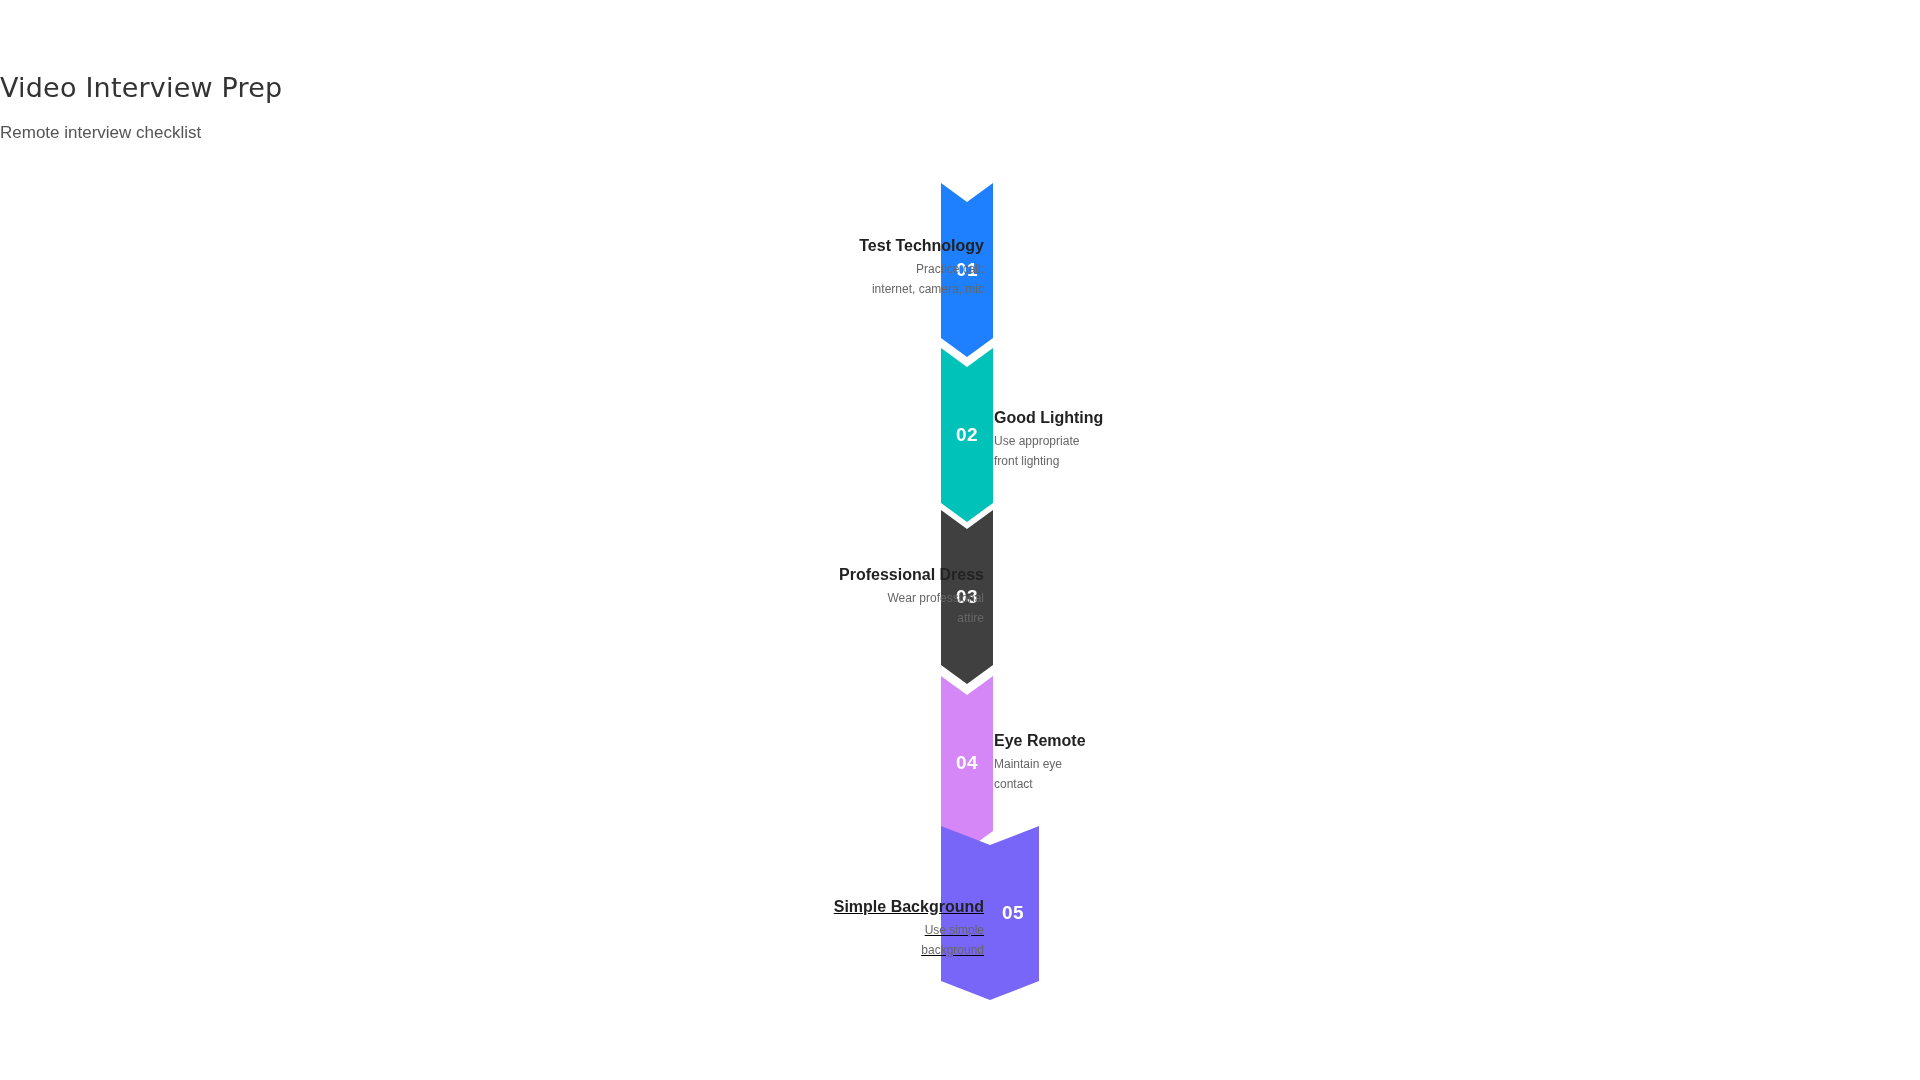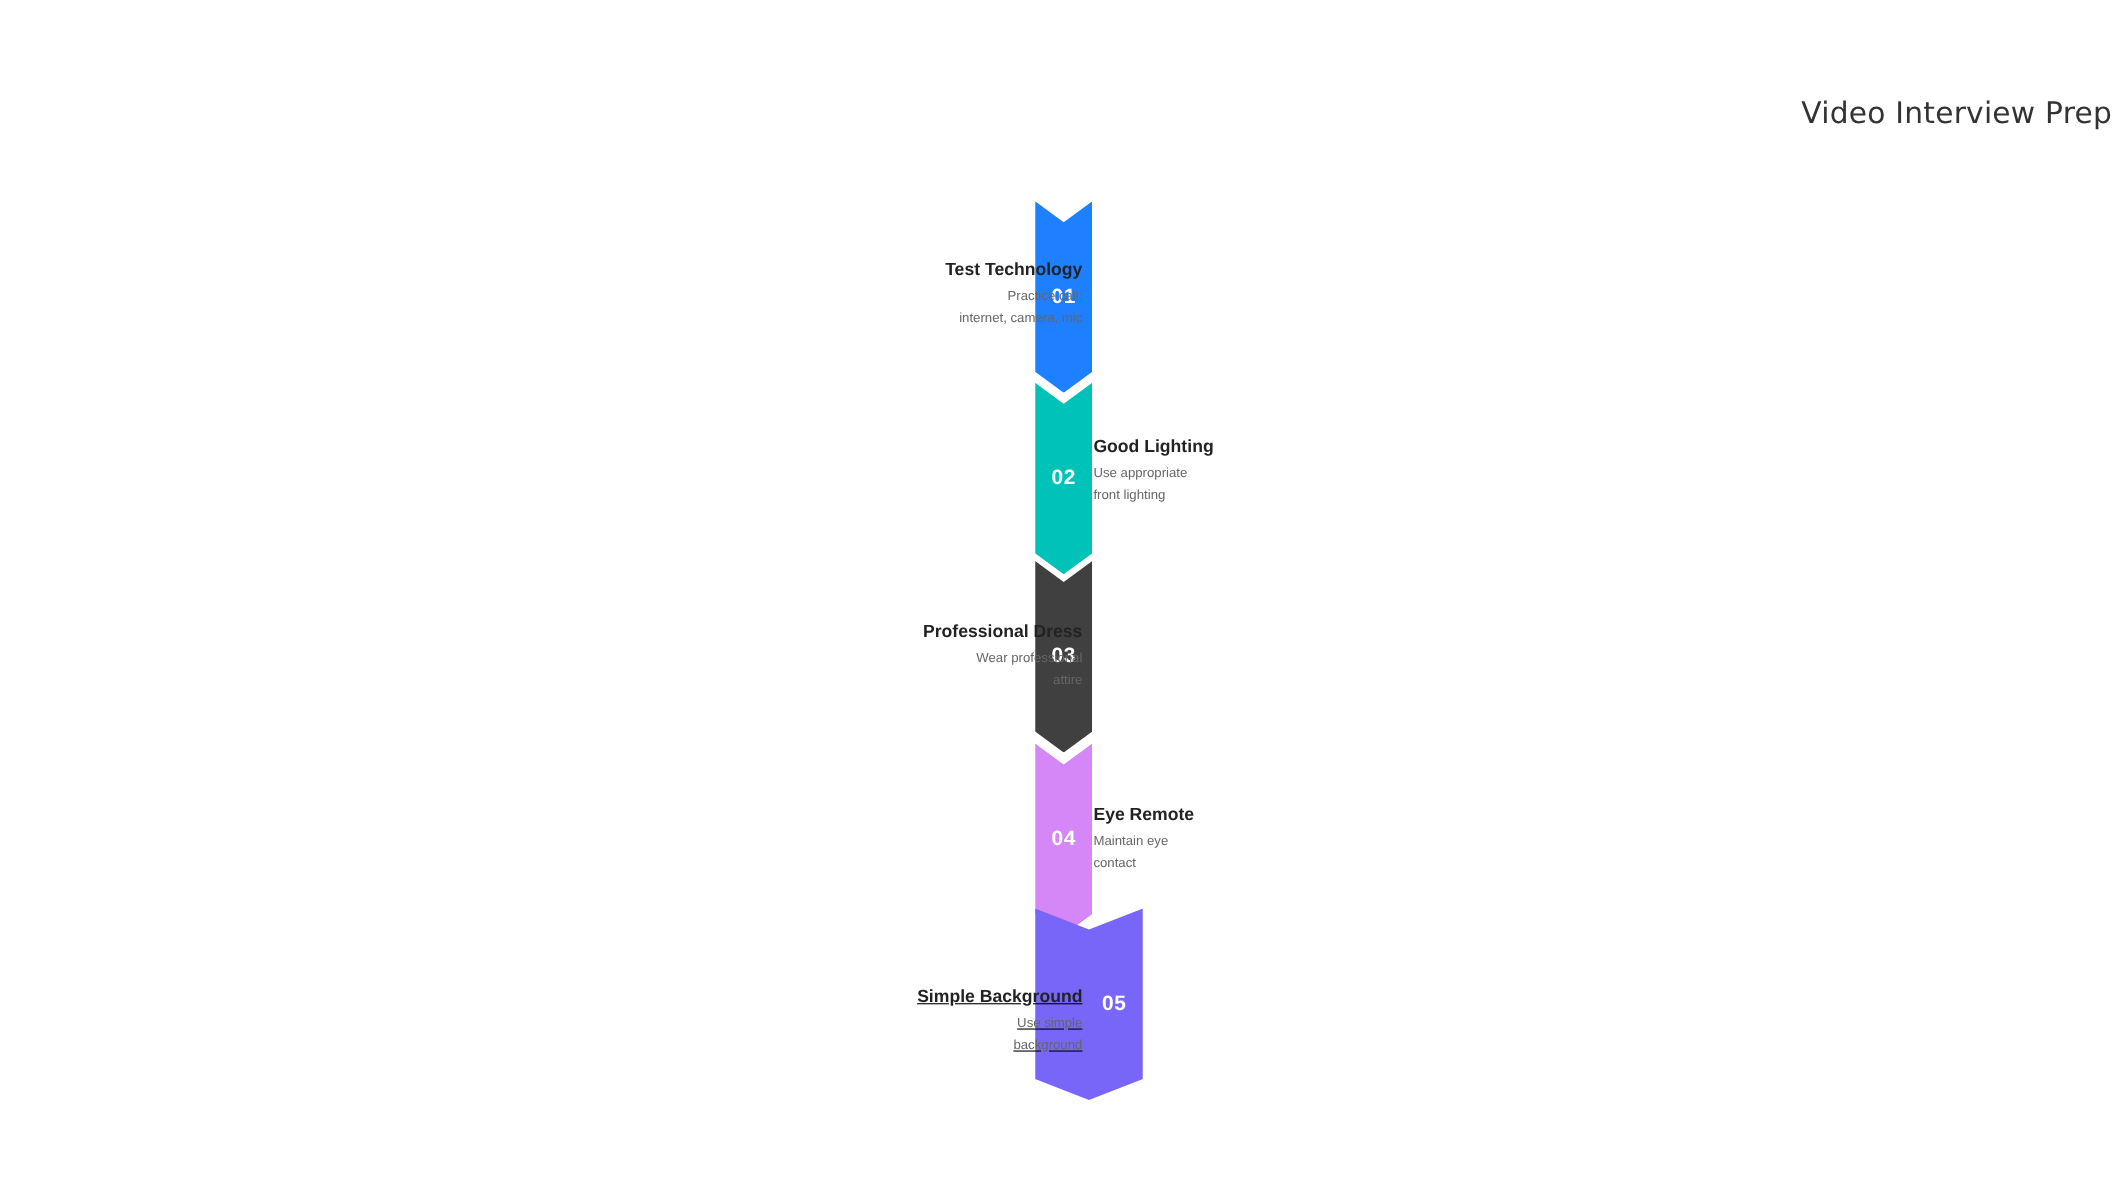--- a/index.html
+++ b/index.html
@@ -6,21 +6,21 @@
   body { background: #ffffff; font-family: "Liberation Sans", sans-serif; }
   .canvas {
     position: relative;
     width: 1920px;
     height: 1080px;
     background: #ffffff;
     overflow: hidden;
   }
 
   
-  .header { position: absolute; top: 88px; left: 0; width: 100%; text-align: right; }
+  .header { position: absolute; top: 72px; left: 0; width: 100%; text-align: left; }
   .page-title {
     margin: 0;
     font-family: "DejaVu Sans", sans-serif;
     font-size: 27px;
     font-weight: 500;
     color: #333333;
     letter-spacing: 0.2px;
   }
   .page-subtitle {
     margin: 20px 0 0 0;
@@ -55,21 +55,21 @@
 
   
   .step-text {
     position: absolute;
     width: 170px;
     transform: translateY(-50%);
   }
   .step-text.left  { right: 936px; text-align: right; }
   .step-text.right { left: 994px;  text-align: left;  }
   .txt-1 { top: 268px; }
-  .txt-2 { top: 429px; }
+  .txt-2 { top: 440px; }
   .txt-3 { top: 597px; }
   .txt-4 { top: 763px; }
   .txt-5 { top: 929px; text-decoration: underline; }
 
   .step-title {
     font-size: 16px;
     font-weight: 700;
     color: #222222;
     margin-bottom: 4px;
   }
@@ -81,20 +81,21 @@
     white-space: pre-line;
   }
 </style>
 </head>
 <body>
 
 <div class="canvas">
 
   <div class="header">
     <h1 class="page-title">Video Interview Prep</h1>
+    <p class="page-subtitle">Remote interview checklist</p>
   </div>
 
   <div>
 
     <div class="chevron chev-1" style="background: rgb(30, 128, 255);">
       <span class="step-num">01</span>
     </div>
     <div class="chevron chev-2" style="background: rgb(0, 194, 184);">
       <span class="step-num">02</span>
     </div>

